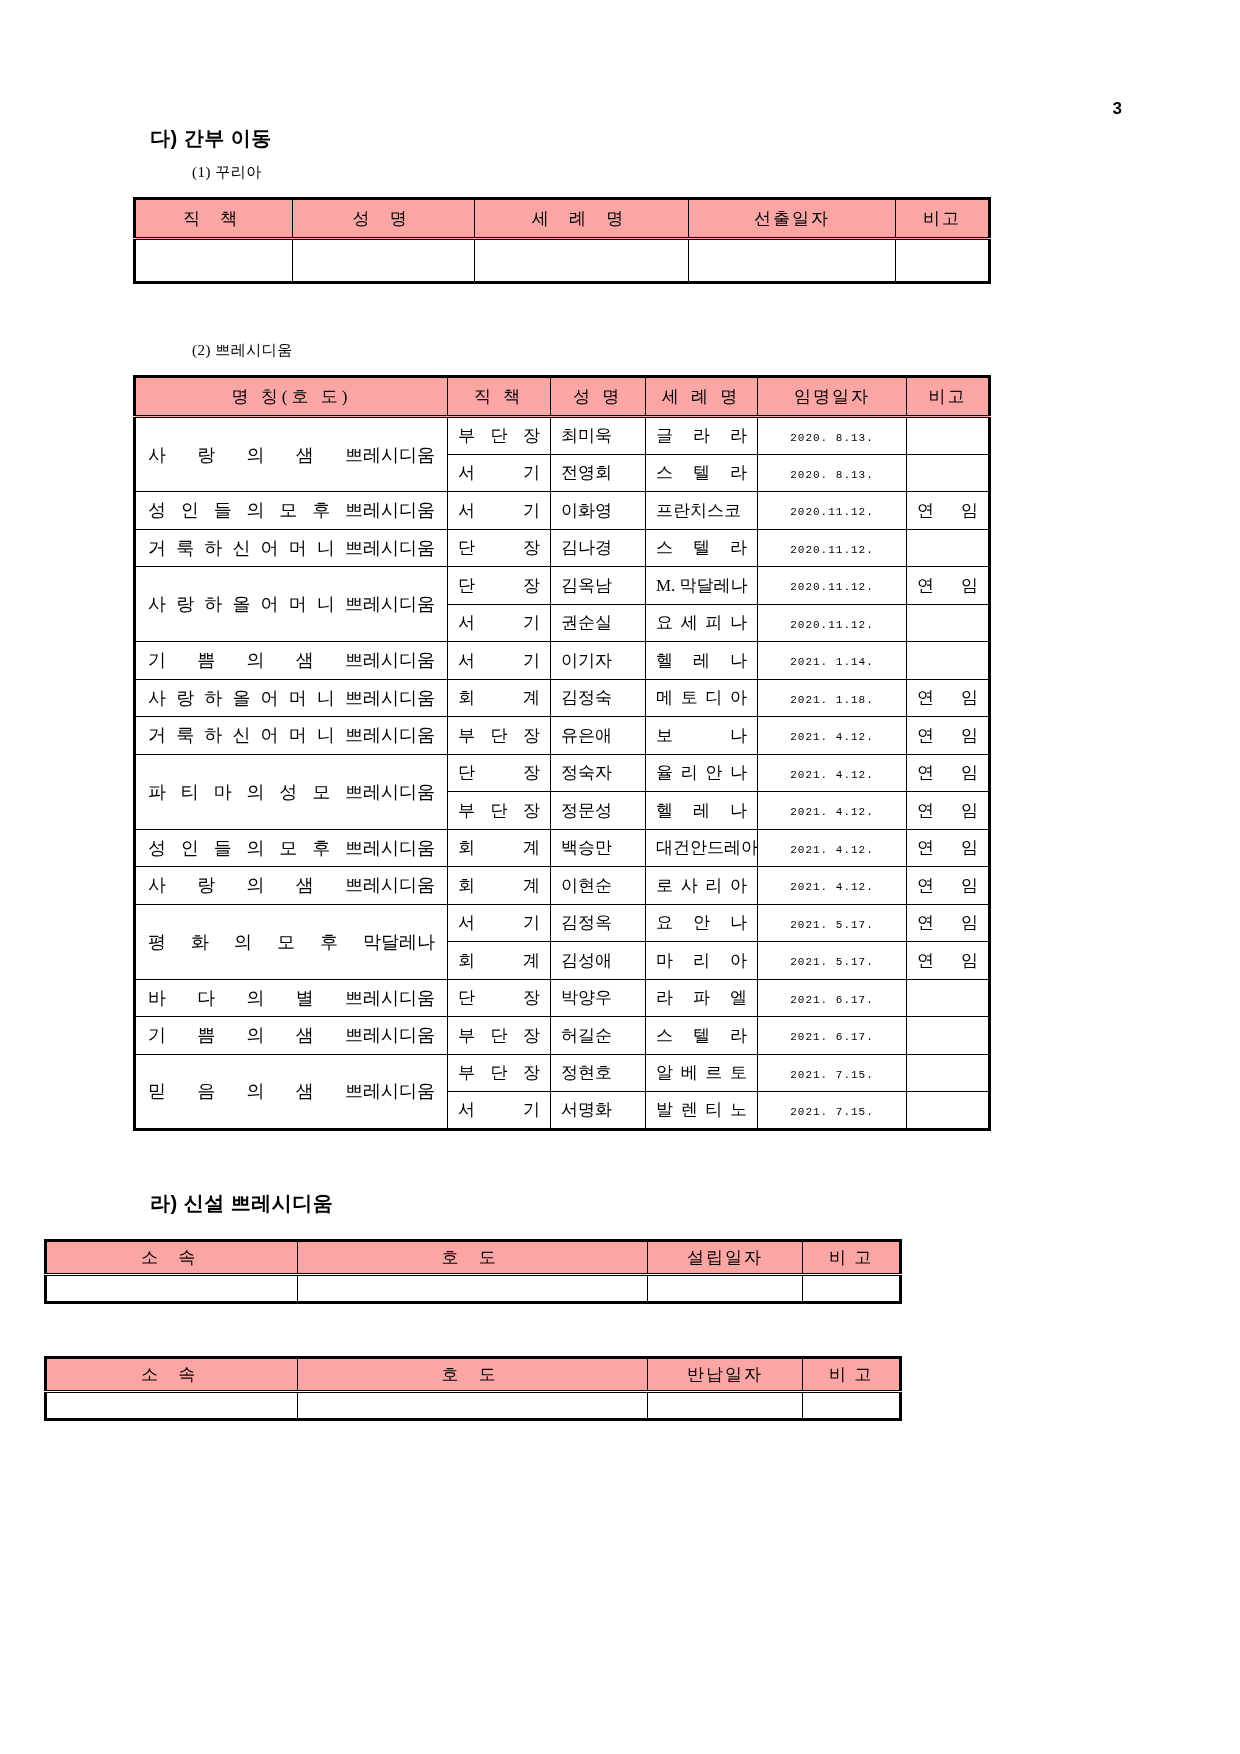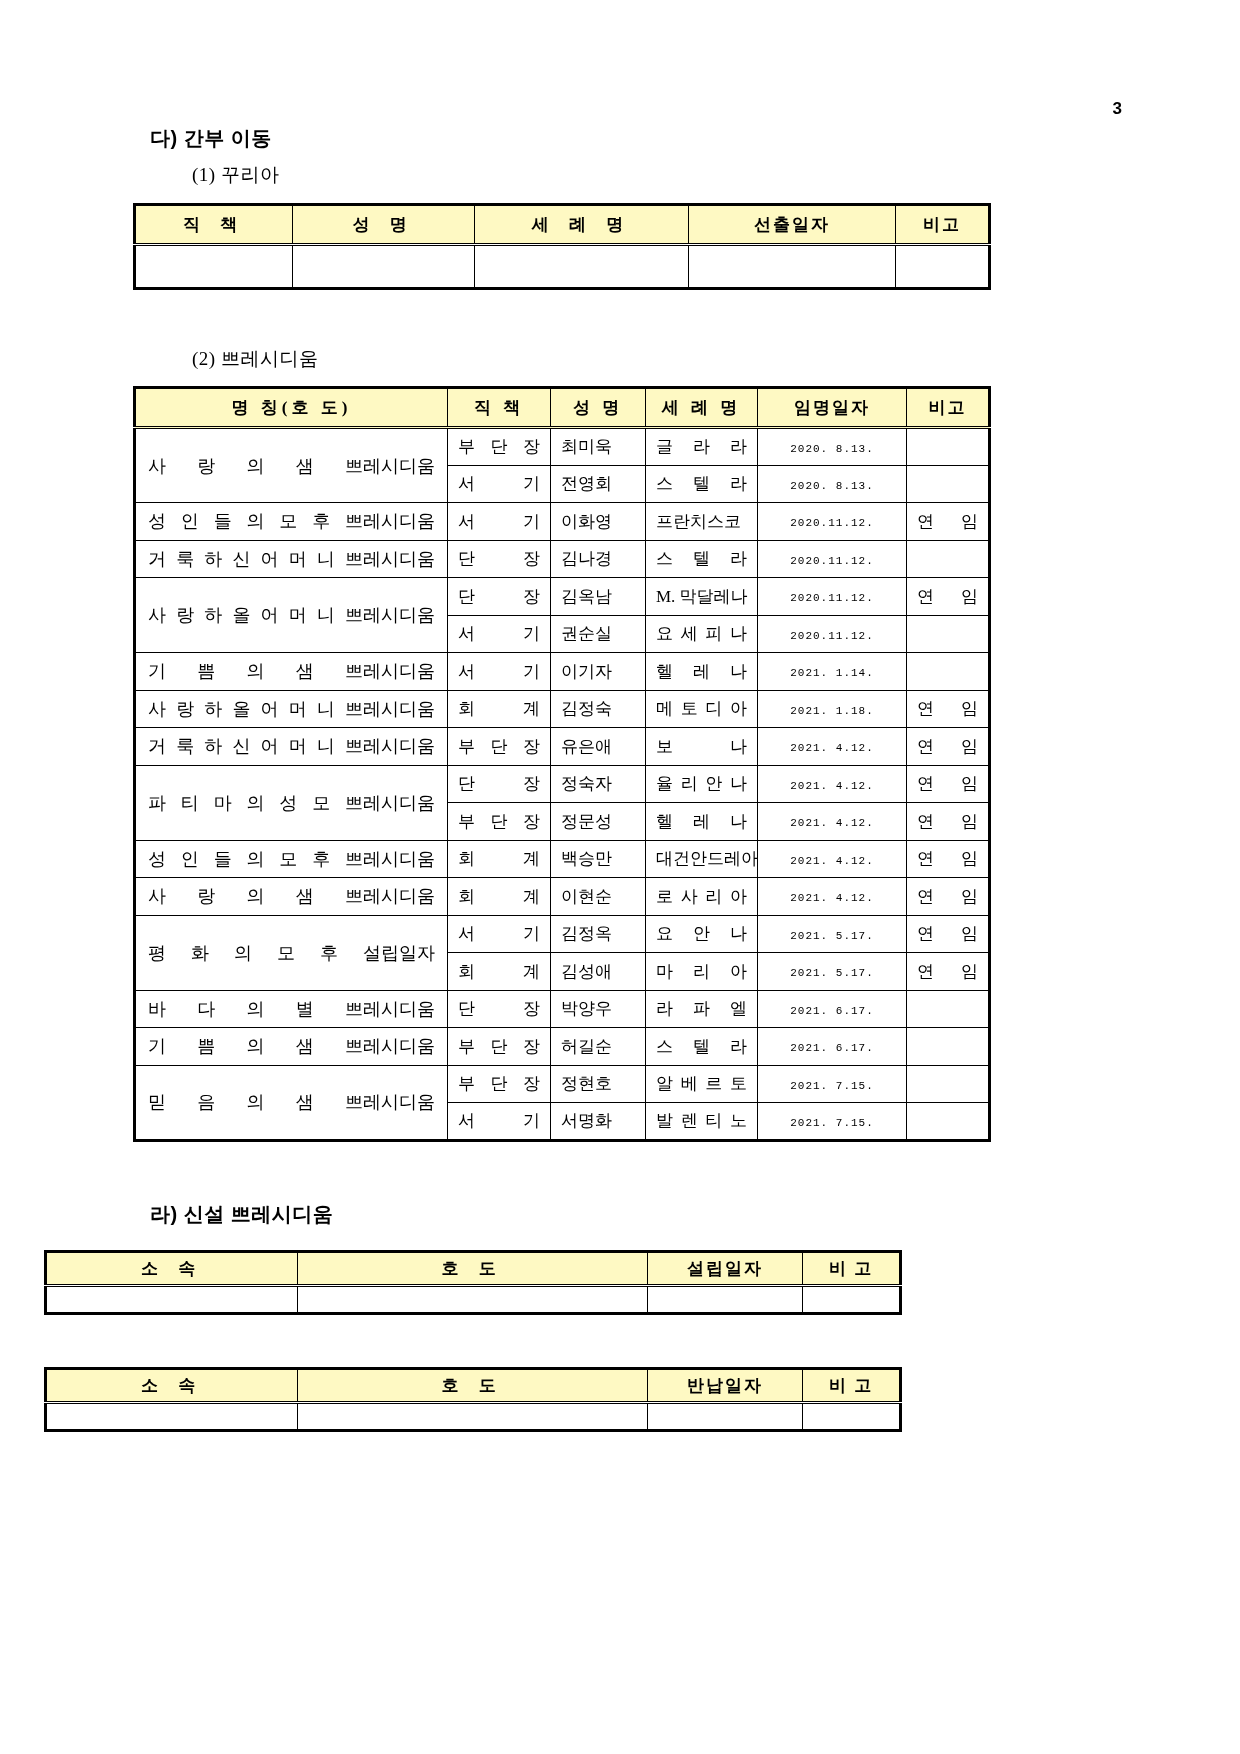--- a/index.html
+++ b/index.html
@@ -48,21 +48,21 @@
     font-family: "Liberation Sans", "DejaVu Sans", sans-serif;
     font-weight: bold;
     font-size: 20px;
     letter-spacing: 0.5px;
     margin: 0 0 0 150px;
     padding: 0;
     line-height: 1.4;
   }
   .heading-2 {
     font-family: "Liberation Serif", "DejaVu Serif", serif;
-    font-size: 19px;
+    font-size: 15px;
     letter-spacing: 0.5px;
     margin: 10px 0 0 192px;
     padding: 0;
     line-height: 1.4;
   }
 
   table {
     border-collapse: collapse;
     table-layout: fixed;
     margin-left: 133px;
@@ -83,23 +83,23 @@
     text-align: center;
     vertical-align: middle;
     padding: 0;
     height: 38px;
     box-sizing: border-box;
     font-weight: normal;
     white-space: nowrap;
   }
 
   thead th {
-    background: #fef9c3;
+    background: #fca5a5;
     border-bottom: 3px double #000;
-    font-weight: bold;
+    font-weight: normal;
     letter-spacing: 2px;
     height: 40px;
   }
 
   
   .sp1 { letter-spacing: 8px; text-indent: 8px; }
   .sp2 { letter-spacing: 4px; text-indent: 4px; }
   .sp3 { letter-spacing: 2px; text-indent: 2px; }
 
   
@@ -451,21 +451,21 @@
             <td>
               <span class="dist">로 사 리 아</span>
             </td>
             <td><span class="num">2021. 4.12.</span></td>
             <td>
               <span class="dist">연 임</span>
             </td>
           </tr>
           <tr>
             <td class="title-cell" rowspan="2">
-              <span class="dist-name">평 화 의 모 후 설립일자</span>
+              <span class="dist-name">평 화 의 모 후 막달레나</span>
             </td>
             <td>
               <span class="dist">서     기</span>
             </td>
             <td>
               <span class="dist">김정옥</span>
             </td>
             <td>
               <span class="dist">요 안 나</span>
             </td>

